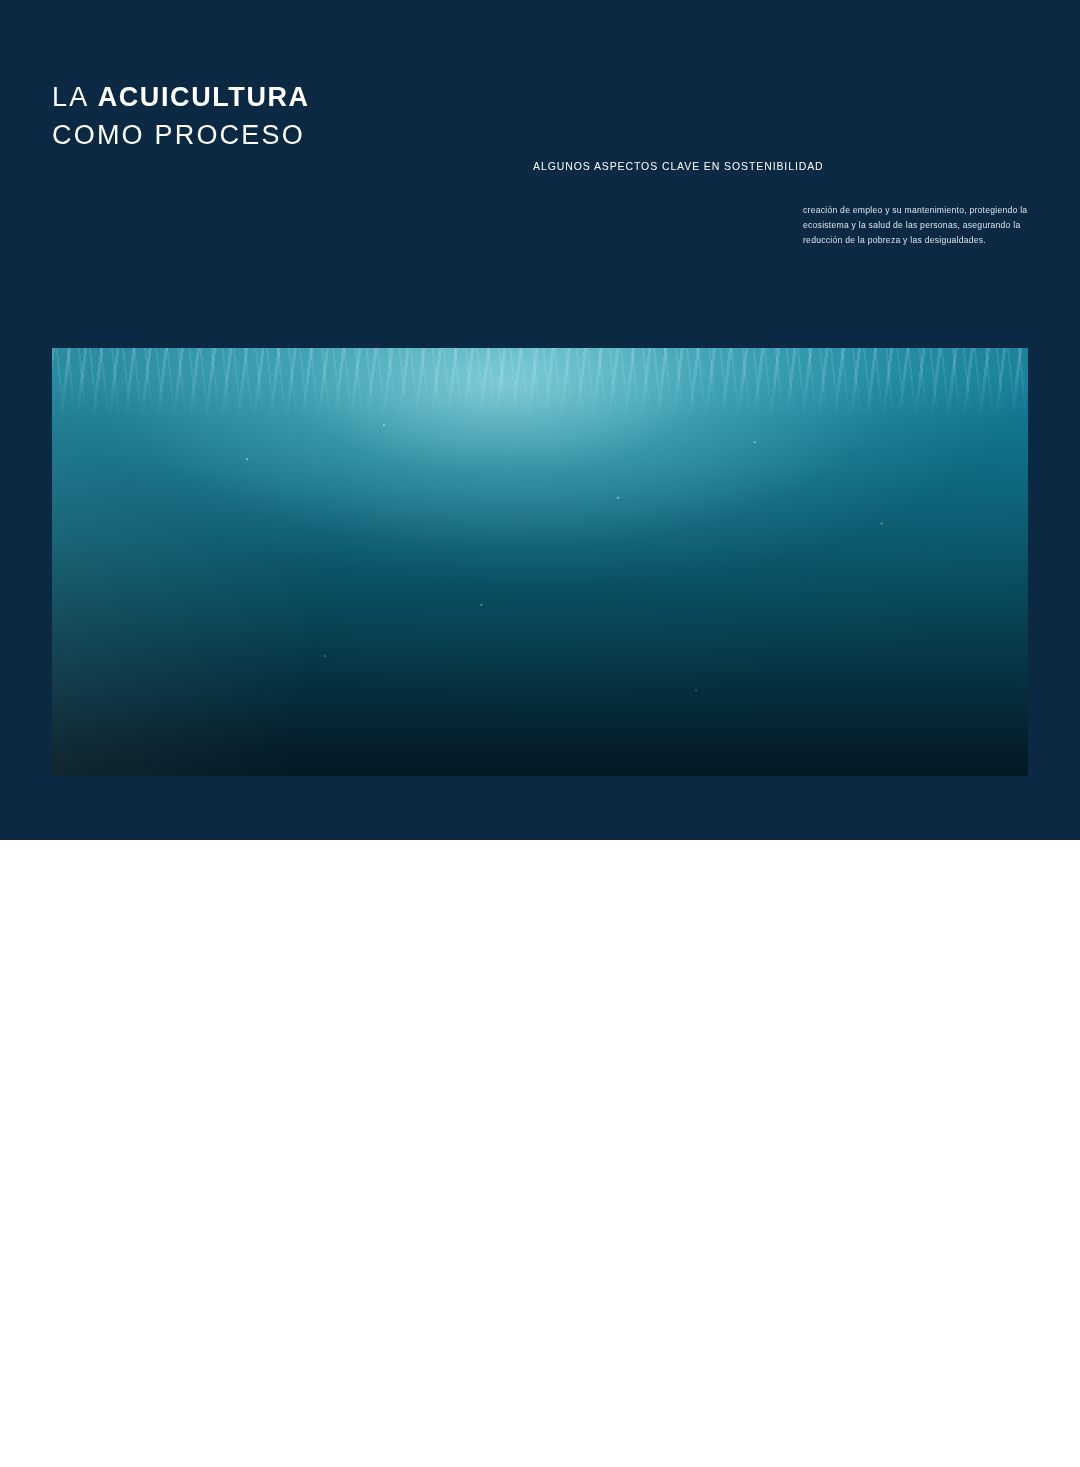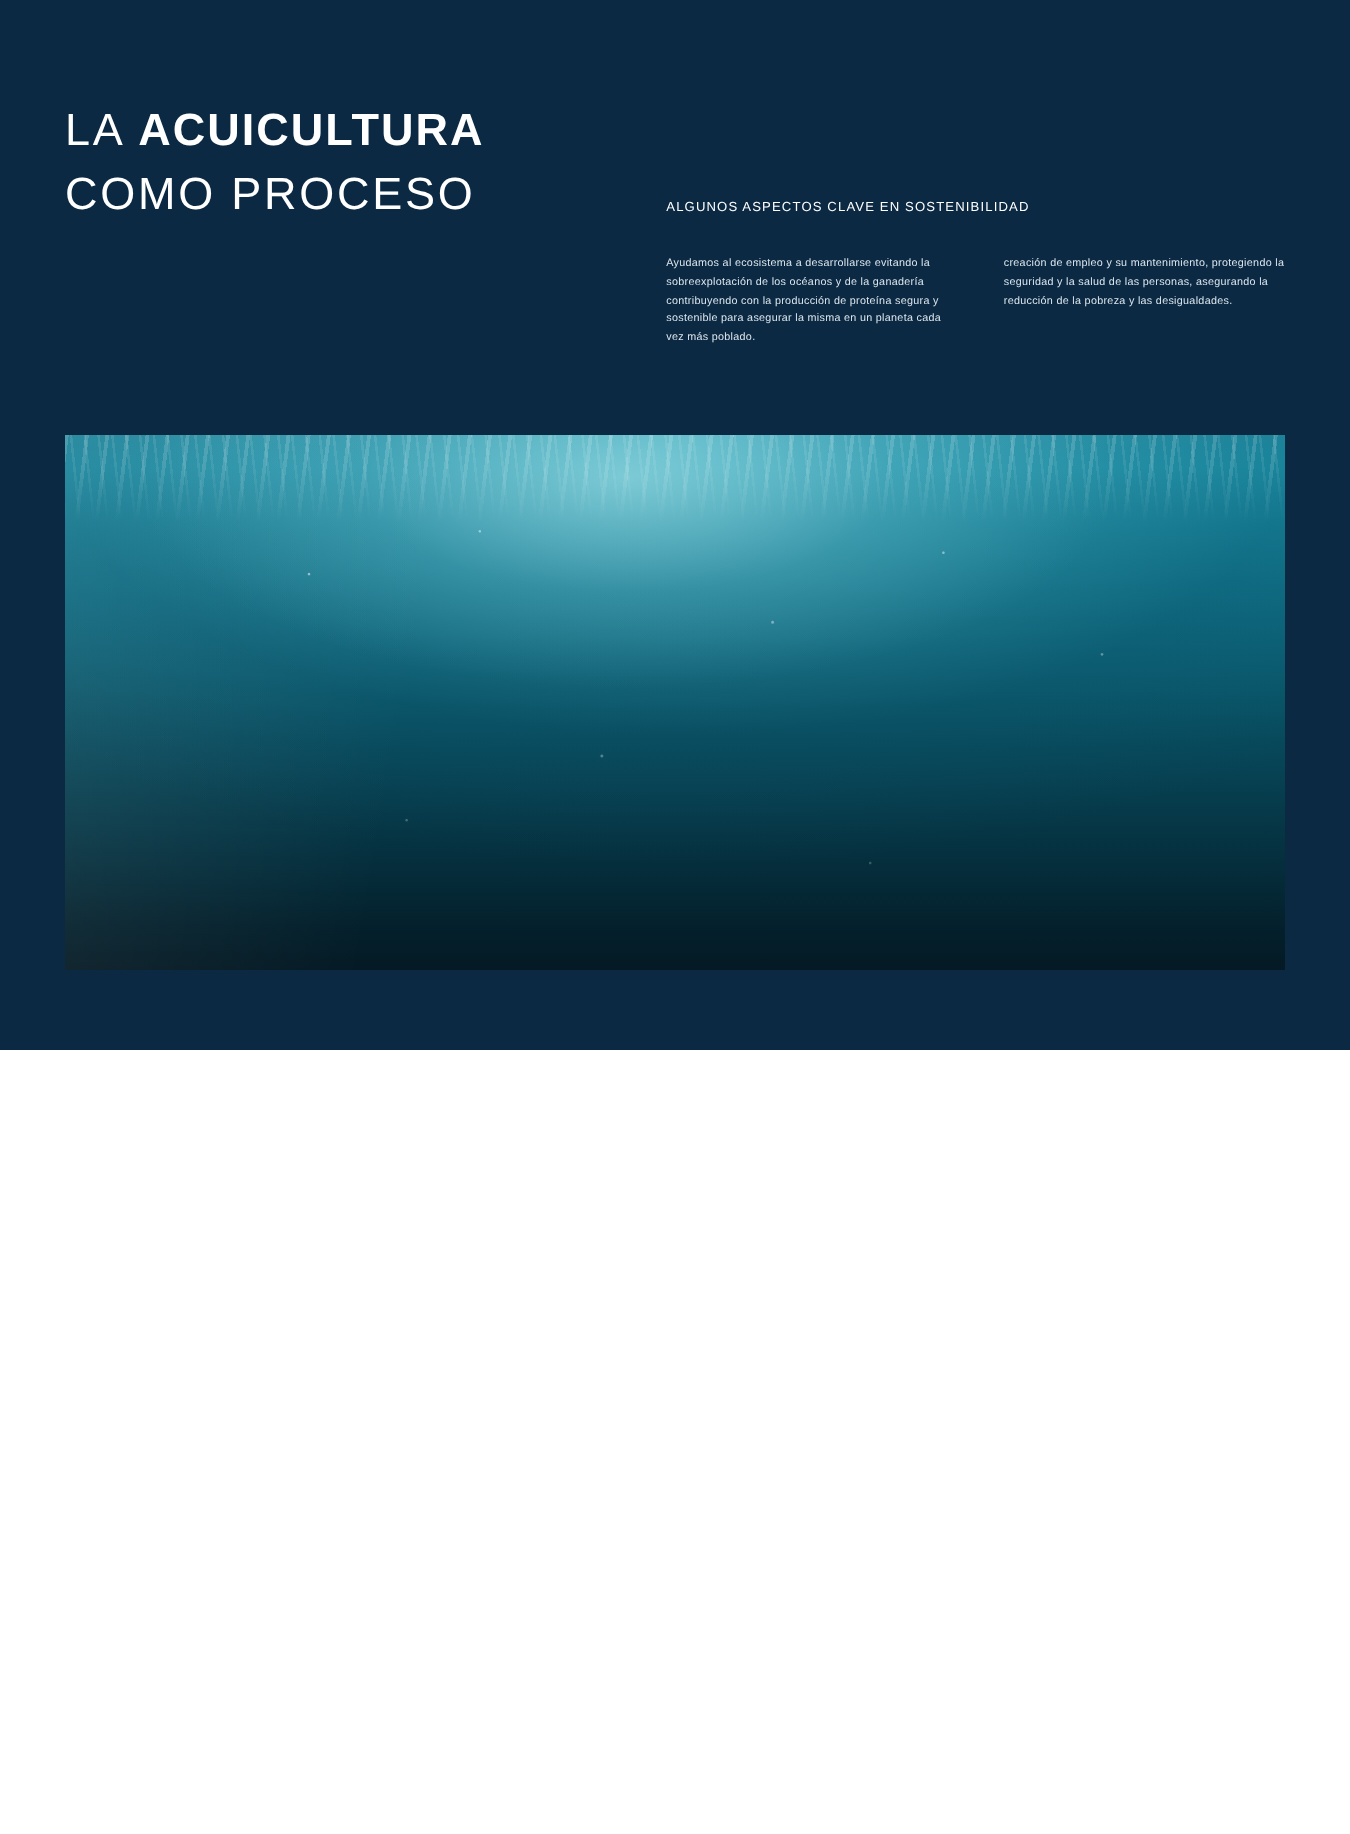--- a/index.html
+++ b/index.html
@@ -20,21 +20,21 @@
     overflow: hidden;
   }
 
   .hero-title {
     position: absolute;
     left: 52px;
     top: 78px;
     color: #ffffff;
     letter-spacing: 2.2px;
     line-height: 1.42;
-    font-size: 36px;
+    font-size: 27px;
     font-weight: 300;
   }
   .hero-title .line { display: block; white-space: nowrap; }
   .hero-title .bold { font-weight: 700; letter-spacing: 1.6px; }
 
   .aspects {
     position: absolute;
     left: 533px;
     top: 160px;
     width: 500px;
@@ -141,24 +141,23 @@
 
   <h1 class="hero-title">
     <span class="line"><span>LA </span><span class="bold">ACUICULTURA</span></span>
     <span class="line">COMO PROCESO</span>
   </h1>
 
   <div class="aspects">
     <div class="aspects-heading">ALGUNOS ASPECTOS CLAVE EN SOSTENIBILIDAD</div>
     <div class="aspects-cols">
       <div class="aspects-col">
-        <p>Ayudamos al ecosistema a desarrollarse evitando la sobreexplotación de los océanos y de la ganadería contribuyendo con la producción de proteína segura y sostenible para asegurar la misma en un planeta cada vez más poblado.</p>
       </div>
       <div class="aspects-col">
-        <p>creación de empleo y su mantenimiento, protegiendo la seguridad y la salud de las personas, asegurando la reducción de la pobreza y las desigualdades.</p>
+        <p>creación de empleo y su mantenimiento, protegiendo la ecosistema y la salud de las personas, asegurando la reducción de la pobreza y las desigualdades.</p>
       </div>
     </div>
   </div>
 
   <div class="ocean-wrap">
     <div class="ocean"></div>
   </div>
 </section>
 
 <section class="news">

